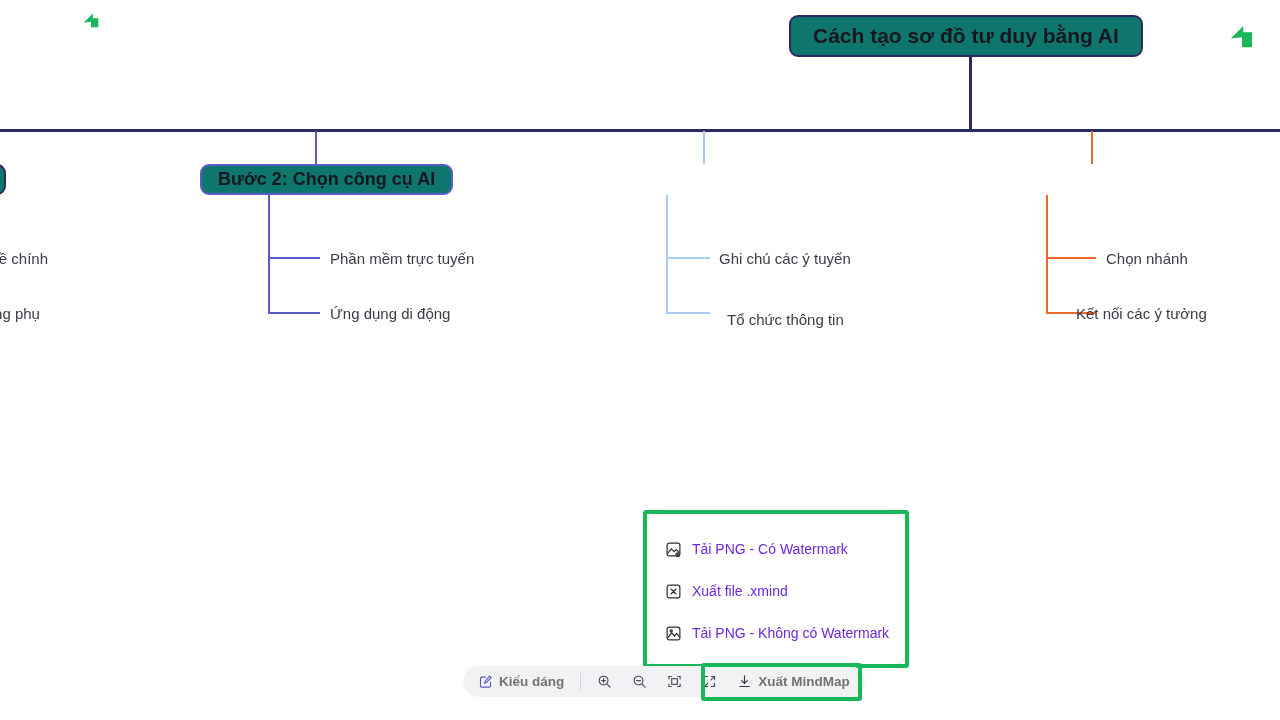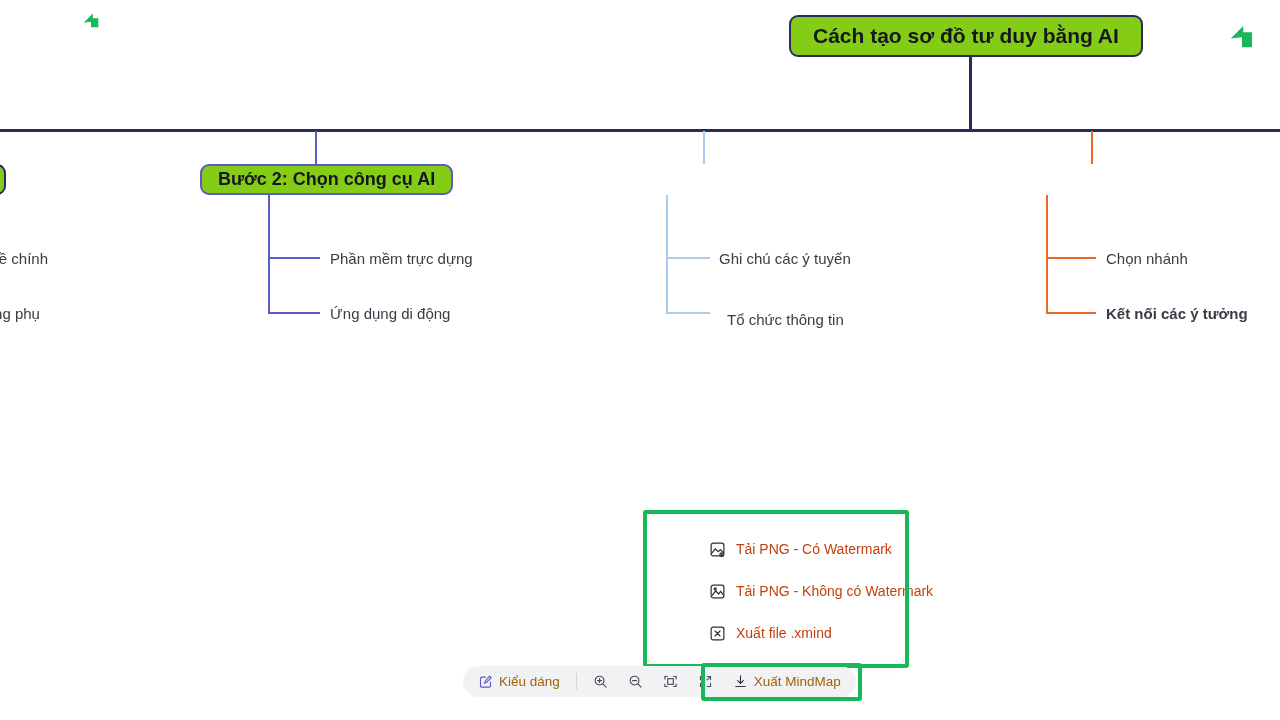--- a/index.html
+++ b/index.html
@@ -40,21 +40,21 @@
   }
 
   
   .spine { position: absolute; width: 2px; }
   .stub  { position: absolute; height: 2px; }
 
   
   .node {
     position: absolute;
     display: flex; align-items: center; 
-    background: #84cc16;
+    background: #0f766e;
     border-radius: 9px;
     font-weight: bold;
     color: #17171f;
     white-space: nowrap;
   }
   .node.root {
     border: 2.5px solid #2b2a5e;
     font-size: 21px;
     padding: 0 22px;
     height: 42px;
@@ -92,24 +92,23 @@
     border-radius: 12px;
     box-shadow: 0 2px 10px rgba(0,0,0,0.10);
     padding: 14px 0 10px 0;
   }
   .menu-item {
     display: flex; align-items: center;
     height: 42px;
     padding: 0 18px;
     gap: 10px;
     font-size: 14px;
-    color: #c2410c;
+    color: #6d28d9;
     cursor: pointer;
     white-space: nowrap;
-    margin-left: 44px;
   }
   .menu-icon { width: 17px; height: 17px; flex: 0 0 17px; }
   .menu-icon svg { display: block; width: 17px; height: 17px; }
 
   
   #toolbar {
     position: absolute;
     left: 463px; top: 666px;
     height: 31px;
     display: flex; align-items: center;
@@ -117,23 +116,24 @@
     border-radius: 16px;
     padding: 0 6px;
     gap: 2px;
   }
   .tb-btn {
     display: flex; align-items: center; gap: 6px;
     height: 25px;
     padding: 0 9px;
     border-radius: 13px;
     font-size: 13.5px;
-    color: #a16207;
+    color: #737373;
     cursor: pointer;
     white-space: nowrap;
+    font-weight: bold;
   }
   .tb-icon { width: 15px; height: 15px; flex: 0 0 15px; }
   .tb-icon svg { display: block; width: 15px; height: 15px; }
   .tb-sep {
     width: 1px; height: 17px;
     background: #d3d5da;
     margin: 0 5px;
   }
   #export-btn-highlight {
     position: absolute;
@@ -188,59 +188,59 @@
 
   <div class="node branch" style="left:200px; top:164px; border-color:#5b5bc7;">
     <span>Bước 2: Chọn công cụ AI</span>
   </div>
 
 
 
   <div class="leaf" style="left:-22px; top:251px;">ủ đề chính</div>
   <div class="leaf" style="left:-30px; top:306px;">tưởng phụ</div>
 
-  <div class="leaf" style="left:330px; top:251px;">Phần mềm trực dựng</div>
+  <div class="leaf" style="left:330px; top:251px;">Phần mềm trực tuyến</div>
   <div class="leaf" style="left:330px; top:306px;">Ứng dụng di động</div>
 
   <div class="leaf" style="left:719px; top:251px;">Ghi chú các ý tuyến</div>
   <div class="leaf" style="left:719px; top:312px;margin-left:8px;">Tổ chức thông tin</div>
 
   <div class="leaf" style="left:1106px; top:251px;">Chọn nhánh</div>
-  <div class="leaf" style="left:1106px; top:306px;font-weight:bold;">Kết nối các ý tưởng</div>
+  <div class="leaf" style="left:1076px; top:306px;">Kết nối các ý tưởng</div>
 
   <div id="export-menu">
     <div class="menu-item">
       <span class="menu-icon">
         <svg viewBox="0 0 24 24" fill="none" stroke="#2e2e38" stroke-width="1.7">
           <rect x="3" y="3" width="18" height="18" rx="3"></rect>
           <path d="M4 17 L9 11 L13 15 L16 12 L20 16" stroke-linecap="round"></path>
           <circle cx="18" cy="19.5" r="2.6" fill="#ffffff"></circle>
           <path d="M18 17.4 c1.1 1.2 1.7 2 1.7 2.6 a1.7 1.7 0 0 1 -3.4 0 c0 -0.6 0.6 -1.4 1.7 -2.6 z" fill="#2e2e38" stroke="none"></path>
         </svg>
       </span>
       <span>Tải PNG - Có Watermark</span>
     </div>
     <div class="menu-item">
       <span class="menu-icon">
         <svg viewBox="0 0 24 24" fill="none" stroke="#2e2e38" stroke-width="1.7">
           <rect x="3" y="3" width="18" height="18" rx="3"></rect>
-          <path d="M4.5 17.5 L9.5 11 L13.5 15.5 L16.5 12 L20 16.5" stroke-linecap="round"></path>
-          <circle cx="8.8" cy="8.3" r="1.5"></circle>
-        </svg>
-      </span>
-      <span>Tải PNG - Không có Watermark</span>
+          <path d="M8.5 8.5 L15.5 15.5 M15.5 8.5 L8.5 15.5" stroke-linecap="round"></path>
+        </svg>
+      </span>
+      <span>Xuất file .xmind</span>
     </div>
     <div class="menu-item">
       <span class="menu-icon">
         <svg viewBox="0 0 24 24" fill="none" stroke="#2e2e38" stroke-width="1.7">
           <rect x="3" y="3" width="18" height="18" rx="3"></rect>
-          <path d="M8.5 8.5 L15.5 15.5 M15.5 8.5 L8.5 15.5" stroke-linecap="round"></path>
-        </svg>
-      </span>
-      <span>Xuất file .xmind</span>
+          <path d="M4.5 17.5 L9.5 11 L13.5 15.5 L16.5 12 L20 16.5" stroke-linecap="round"></path>
+          <circle cx="8.8" cy="8.3" r="1.5"></circle>
+        </svg>
+      </span>
+      <span>Tải PNG - Không có Watermark</span>
     </div>
   </div>
   <div id="export-menu-highlight"></div>
 
   <div id="toolbar">
     <div class="tb-btn">
       <span class="tb-icon">
         <svg viewBox="0 0 24 24" fill="none" stroke="#5b5bc7" stroke-width="1.8">
           <path d="M20 13 V19 a2 2 0 0 1 -2 2 H6 a2 2 0 0 1 -2 -2 V7 a2 2 0 0 1 2 -2 h6" stroke-linecap="round"></path>
           <path d="M18.5 3.5 L21 6 L13.5 13.5 L10.5 14.5 L11.5 11.5 Z"></path>

